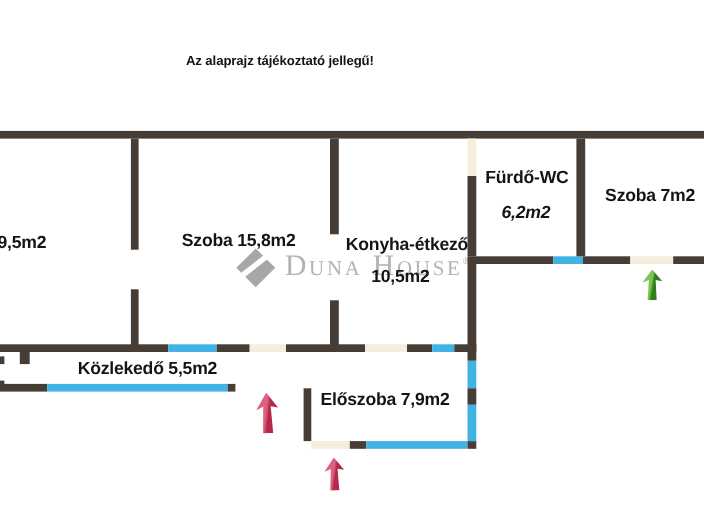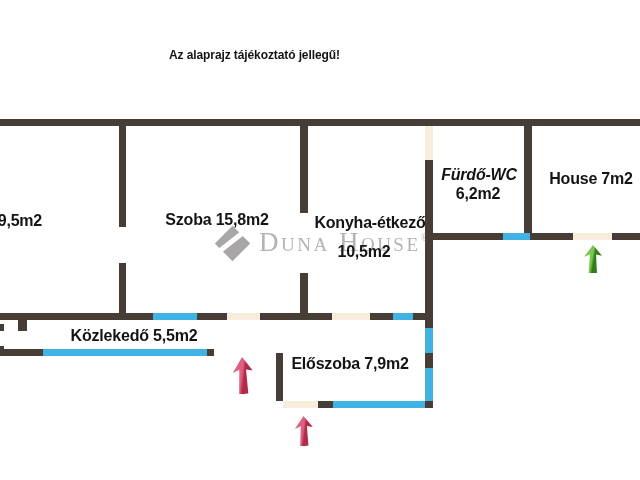--- a/index.html
+++ b/index.html
@@ -99,21 +99,21 @@
 <div class="w z20" style="left:276px;top:353px;width:7px;height:48px;"></div>
 
 <div class="w z20" style="left:18px;top:320px;width:9px;height:11px;"></div>
 <div class="w z20" style="left:0;top:324px;width:4px;height:7px;"></div>
 <div class="w z20" style="left:0;top:346px;width:4px;height:8px;"></div>
 
 <div class="lbl" style="left:-11px;top:212px;">19,5m2</div>
 <div class="lbl ctr" style="left:217px;top:211px;">Szoba 15,8m2</div>
 <div class="lbl ctr" style="left:370px;top:214px;">Konyha-étkező</div>
 <div class="lbl ctr" style="left:364px;top:243px;">10,5m2</div>
-<div class="lbl ctr" style="left:479px;top:166px;font-style:italic;">Fürdő-WC</div>
-<div class="lbl ctr" style="left:478px;top:185px;">6,2m2</div>
-<div class="lbl ctr" style="left:591px;top:170px;">House 7m2</div>
+<div class="lbl ctr" style="left:479px;top:153px;">Fürdő-WC</div>
+<div class="lbl ctr" style="left:478px;top:185px;font-style:italic;">6,2m2</div>
+<div class="lbl ctr" style="left:591px;top:170px;">Szoba 7m2</div>
 <div class="lbl ctr" style="left:134px;top:327px;">Közlekedő 5,5m2</div>
 <div class="lbl ctr" style="left:350px;top:355px;text-align:center;">Előszoba 7,9m2</div>
 
 <div class="arrow pink" style="left:233px;top:357px;width:20px;height:37px;transform:rotate(-3deg);"></div>
 <div class="arrow pink" style="left:295px;top:416px;width:18px;height:30px;transform:rotate(-2deg);"></div>
 <div class="arrow green" style="left:584px;top:245px;width:18px;height:28px;"></div>
 
 </body></html>

